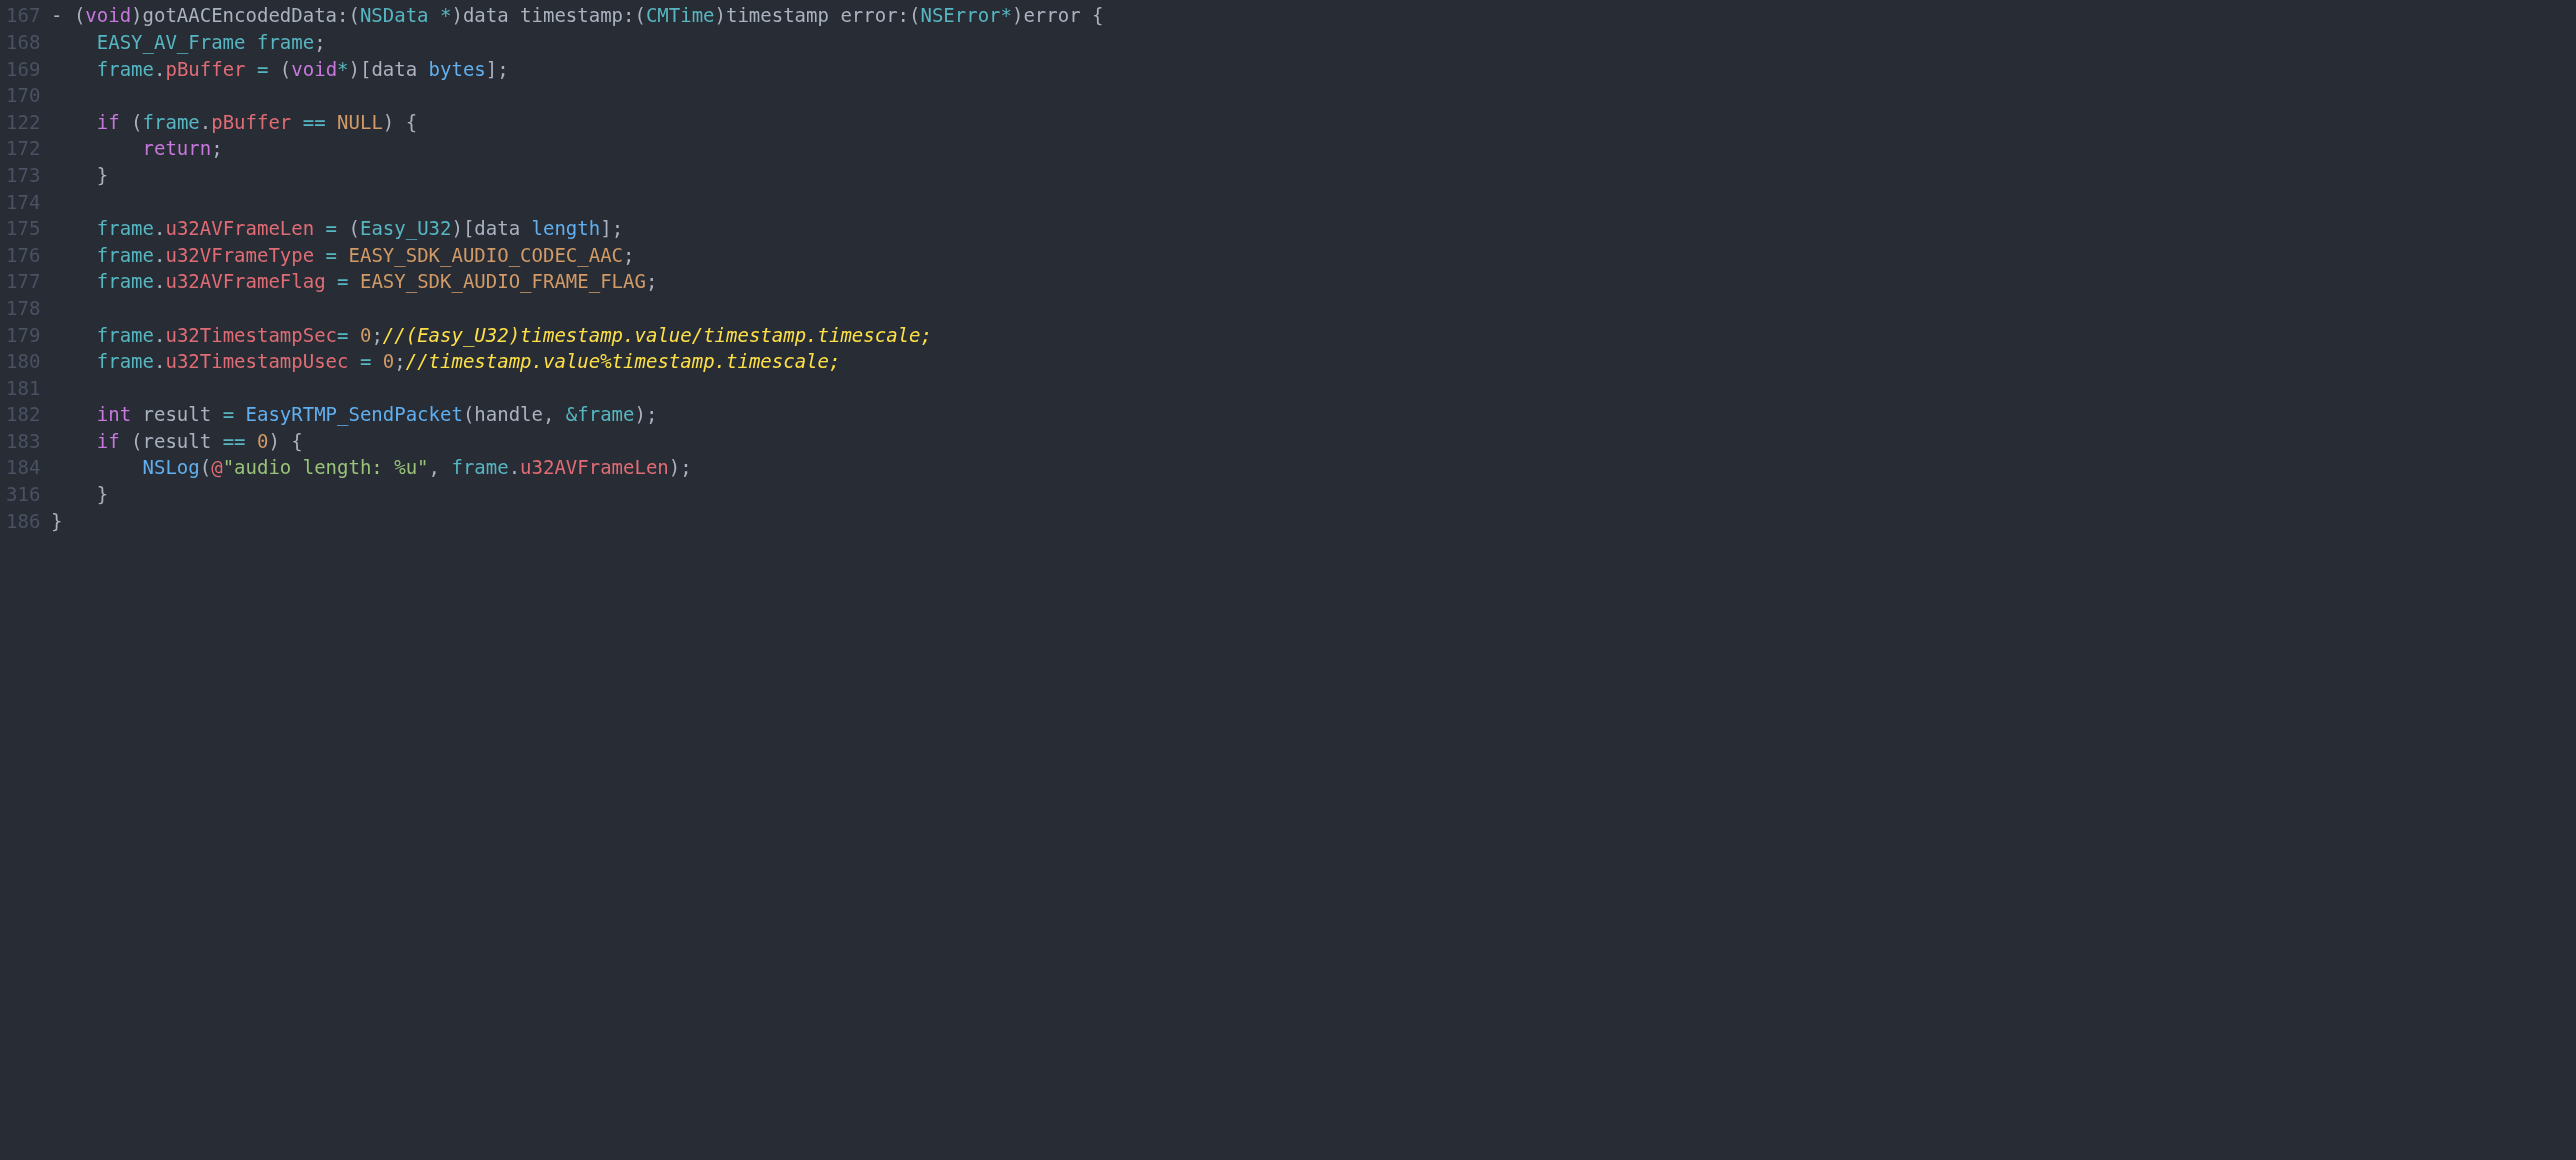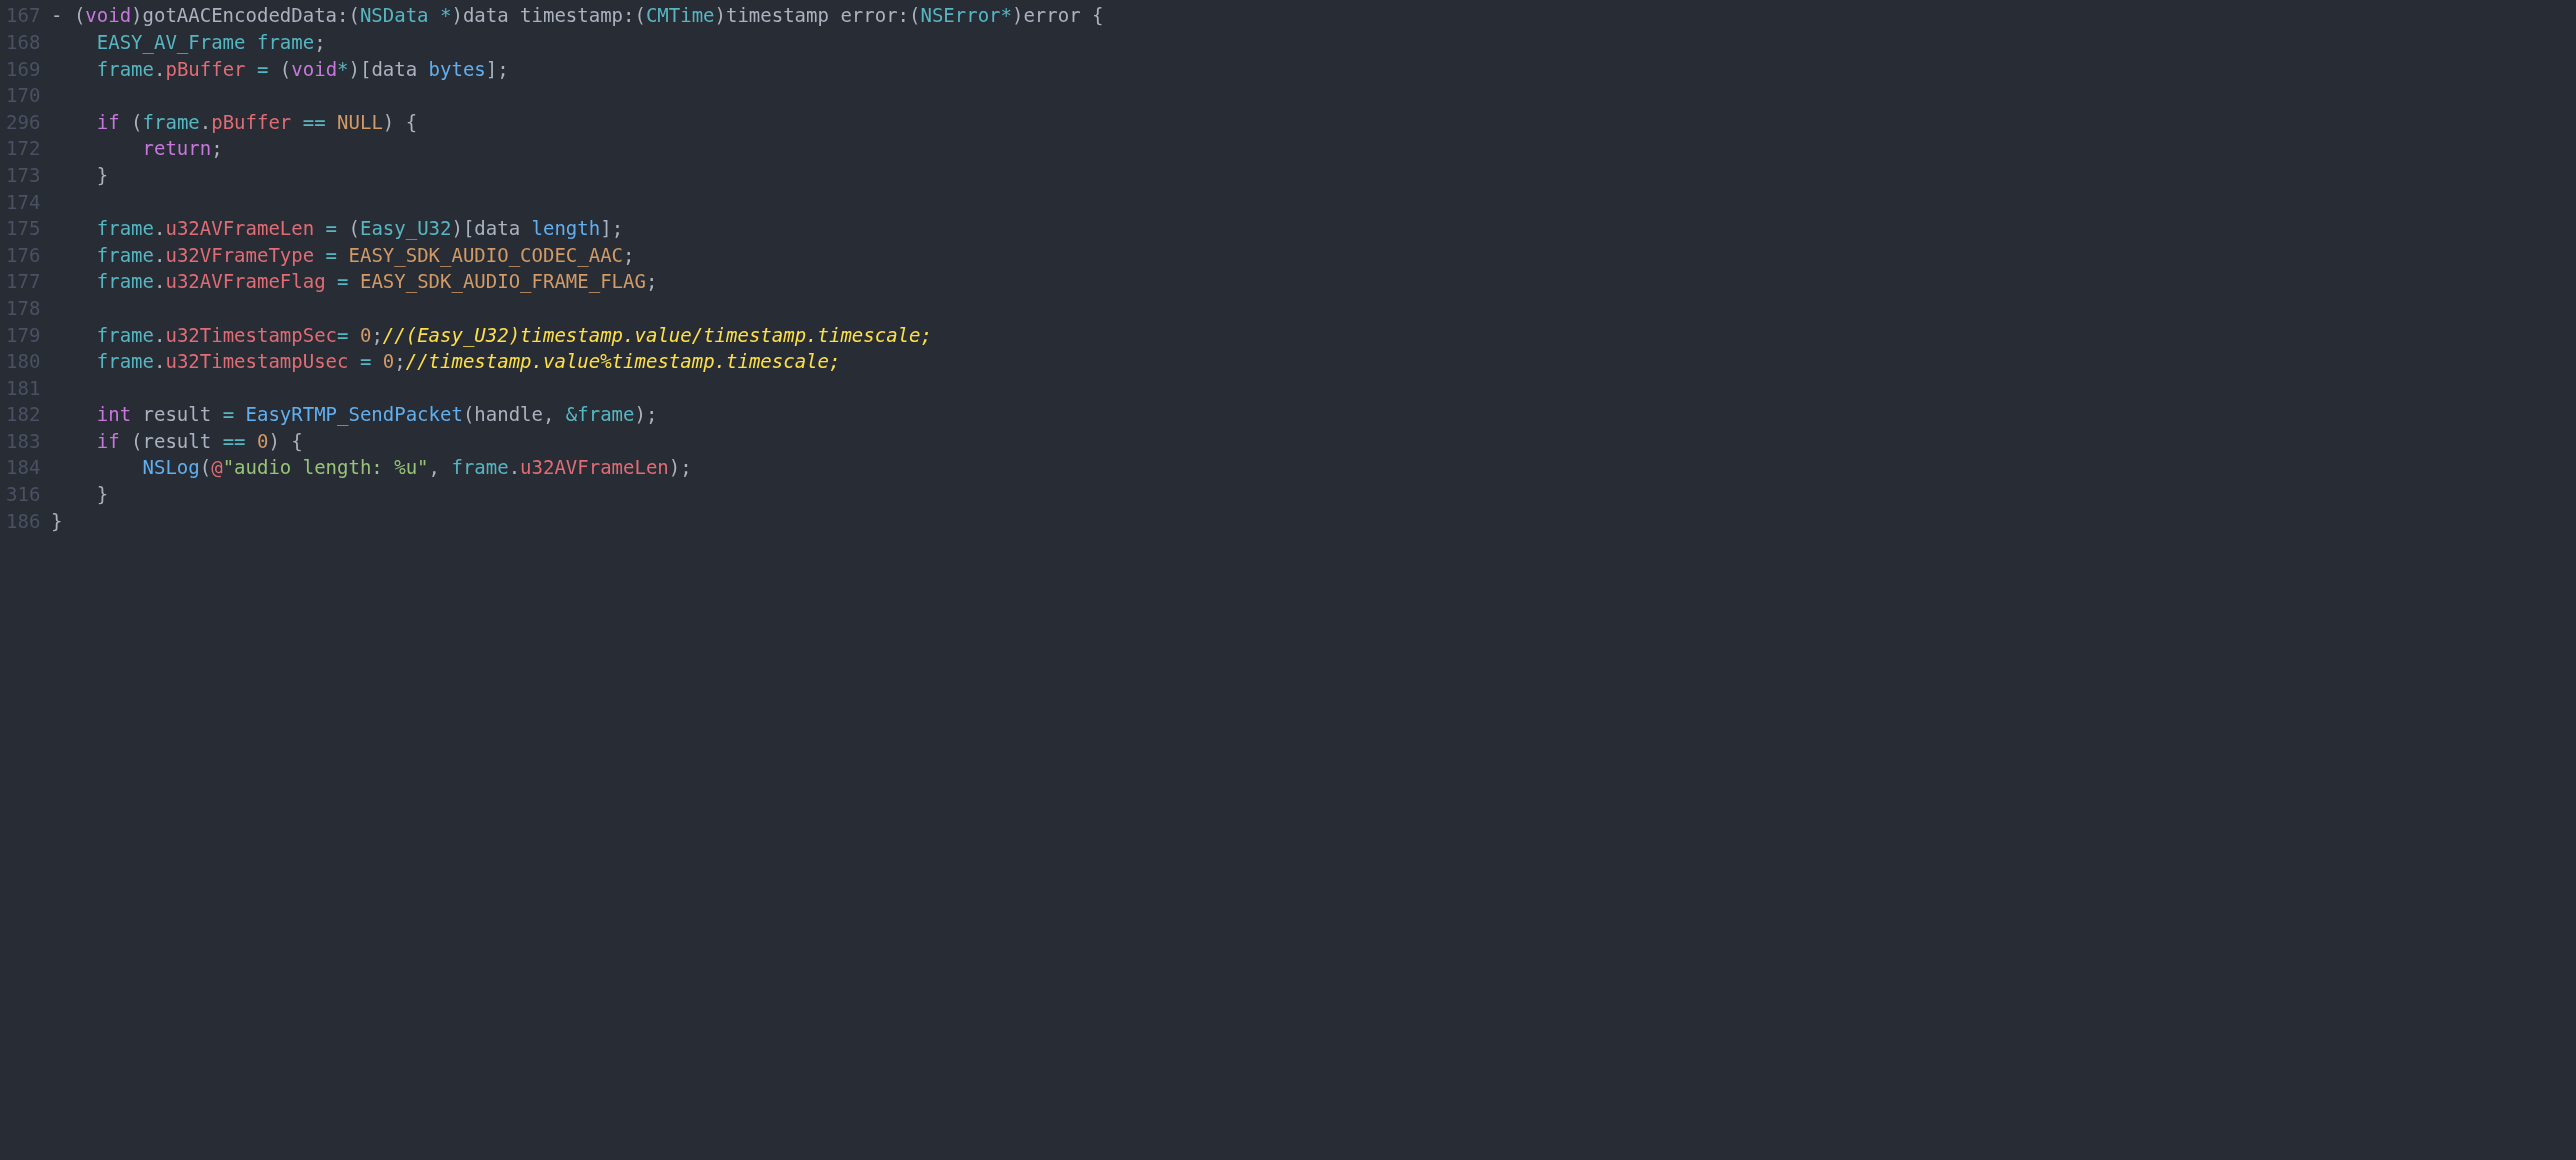--- a/index.html
+++ b/index.html
@@ -46,21 +46,21 @@
 </style>
 </head>
 <body>
 
 <div class="editor">
   <div class="gutter" id="gutter">
       <span class="ln">167</span>
       <span class="ln">168</span>
       <span class="ln">169</span>
       <span class="ln">170</span>
-      <span class="ln">296</span>
+      <span class="ln">122</span>
       <span class="ln">172</span>
       <span class="ln">173</span>
       <span class="ln">174</span>
       <span class="ln">175</span>
       <span class="ln">176</span>
       <span class="ln">177</span>
       <span class="ln">178</span>
       <span class="ln">179</span>
       <span class="ln">180</span>
       <span class="ln">181</span>

